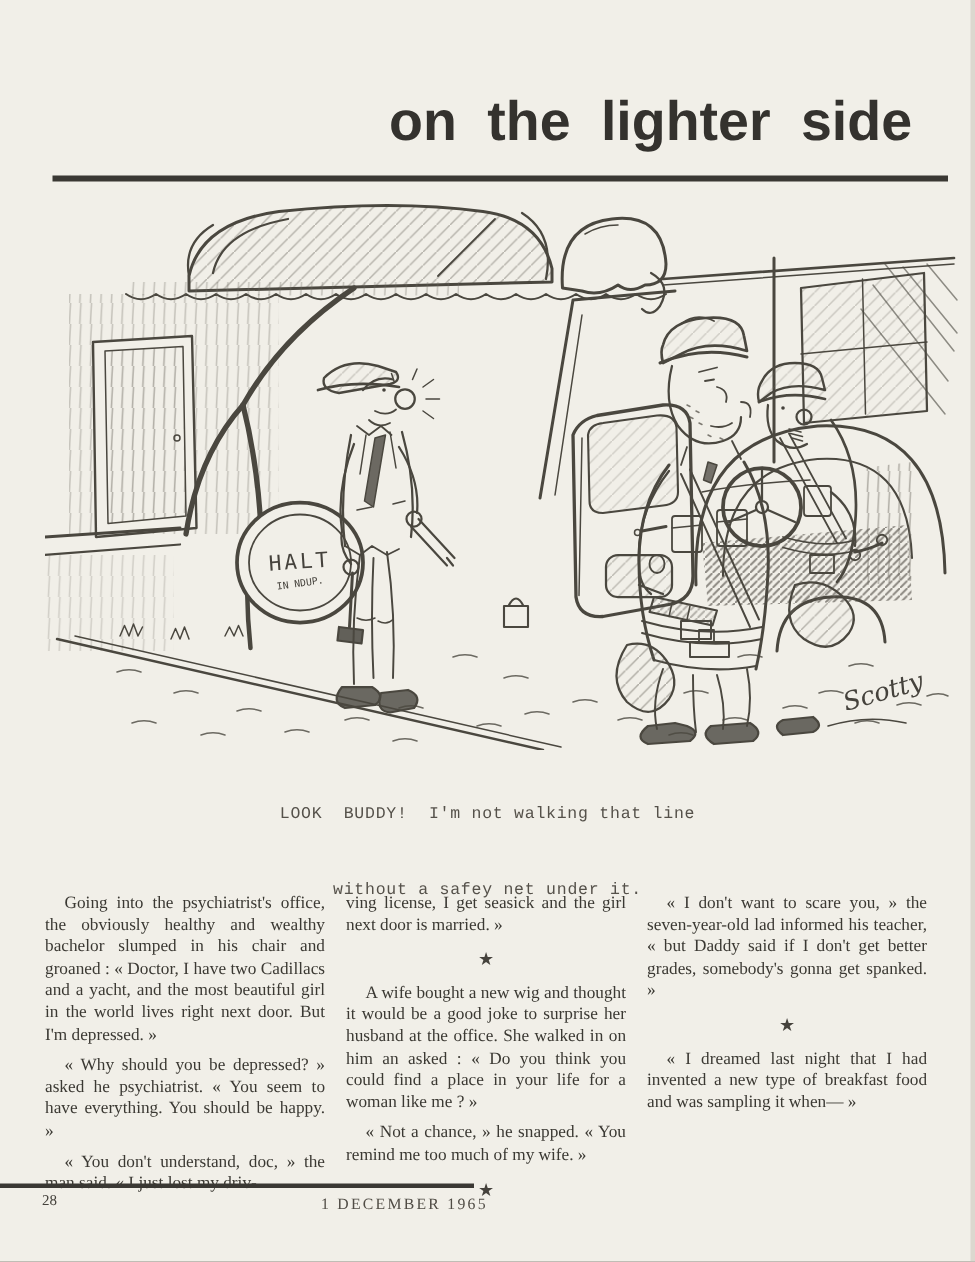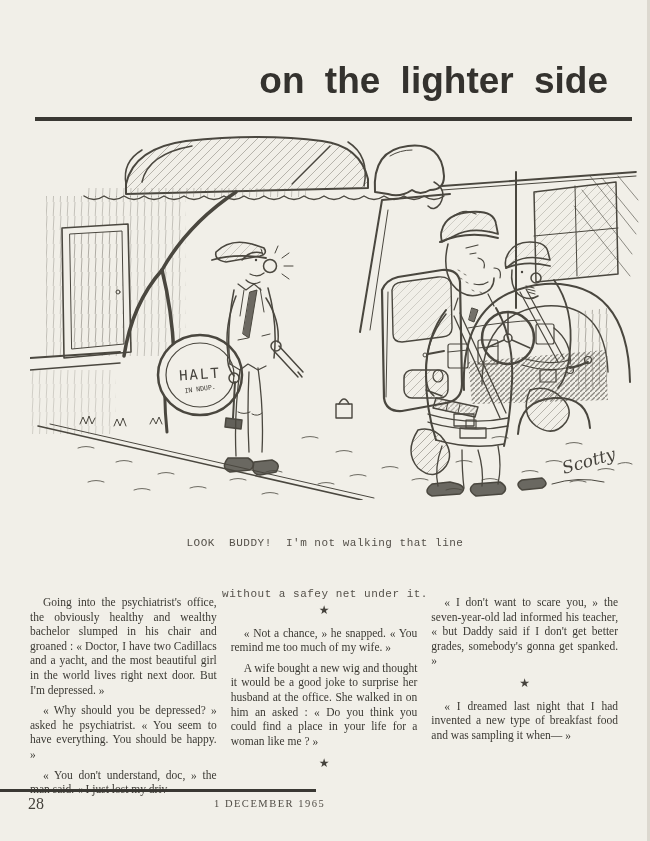--- a/index.html
+++ b/index.html
@@ -20,21 +20,21 @@
            font-family:"Liberation Mono","DejaVu Sans Mono",monospace;font-size:11px;
            line-height:17px;color:#55514a;letter-spacing:.5px;white-space:pre;}
 
   .columns{position:absolute;top:572px;left:30px;width:588px;display:flex;gap:14px;}
   .col{width:187px;font-size:11.5px;line-height:14.6px;text-align:justify;color:#3b3933;margin-top:23px;}
   .col p{margin:0 0 6px;}
   .col p.ind{text-indent:13px;}
   .star{text-align:center;font-size:12px;margin:8px 0;color:#45423c;}
 
   .footer-rule{position:absolute;top:789px;left:0;width:316px;height:3px;background:#3a3833;}
-  .page-num{position:absolute;top:795px;left:28px;font-size:16px;color:#44413b;}
+  .page-num{position:absolute;top:795px;left:28px;font-size:10px;color:#44413b;}
   .issue-date{position:absolute;top:798px;left:214px;font-size:10.5px;letter-spacing:1.5px;color:#504c45;}
 </style>
 </head>
 <body>
 
 <div class="page">
 
   <h1 class="title">on the lighter side</h1>
   <div class="title-rule"></div>
 
@@ -223,23 +223,24 @@
     <div>without a safey net under it.</div>
   </div>
 
   <div class="columns">
     <div class="col">
       <p class="ind">Going into the psychiatrist's office, the obviously healthy and wealthy bachelor slumped in his chair and groaned : « Doctor, I have two Cadillacs and a yacht, and the most beautiful girl in the world lives right next door. But I'm depressed. »</p>
       <p class="ind">« Why should you be depressed? » asked he psychiatrist. « You seem to have everything. You should be happy. »</p>
       <p class="ind">« You don't understand, doc, » the man said. « I just lost my driv-</p>
     </div>
     <div class="col">
+      <p>ving license, I get seasick and the girl next door is married. »</p>
       <div class="star">★</div>
+      <p class="ind">A wife bought a new wig and thought it would be a good joke to surprise her husband at the office. She walked in on him an asked : « Do you think you could find a place in your life for a woman like me ? »</p>
       <p class="ind">« Not a chance, » he snapped. « You remind me too much of my wife. »</p>
-      <p class="ind">A wife bought a new wig and thought it would be a good joke to surprise her husband at the office. She walked in on him an asked : « Do you think you could find a place in your life for a woman like me ? »</p>
       <div class="star">★</div>
     </div>
     <div class="col">
       <p class="ind">« I don't want to scare you, » the seven-year-old lad informed his teacher, « but Daddy said if I don't get better grades, somebody's gonna get spanked. »</p>
       <div class="star">★</div>
       <p class="ind">« I dreamed last night that I had invented a new type of breakfast food and was sampling it when— »</p>
     </div>
   </div>
 
   <div class="footer-rule"></div>

